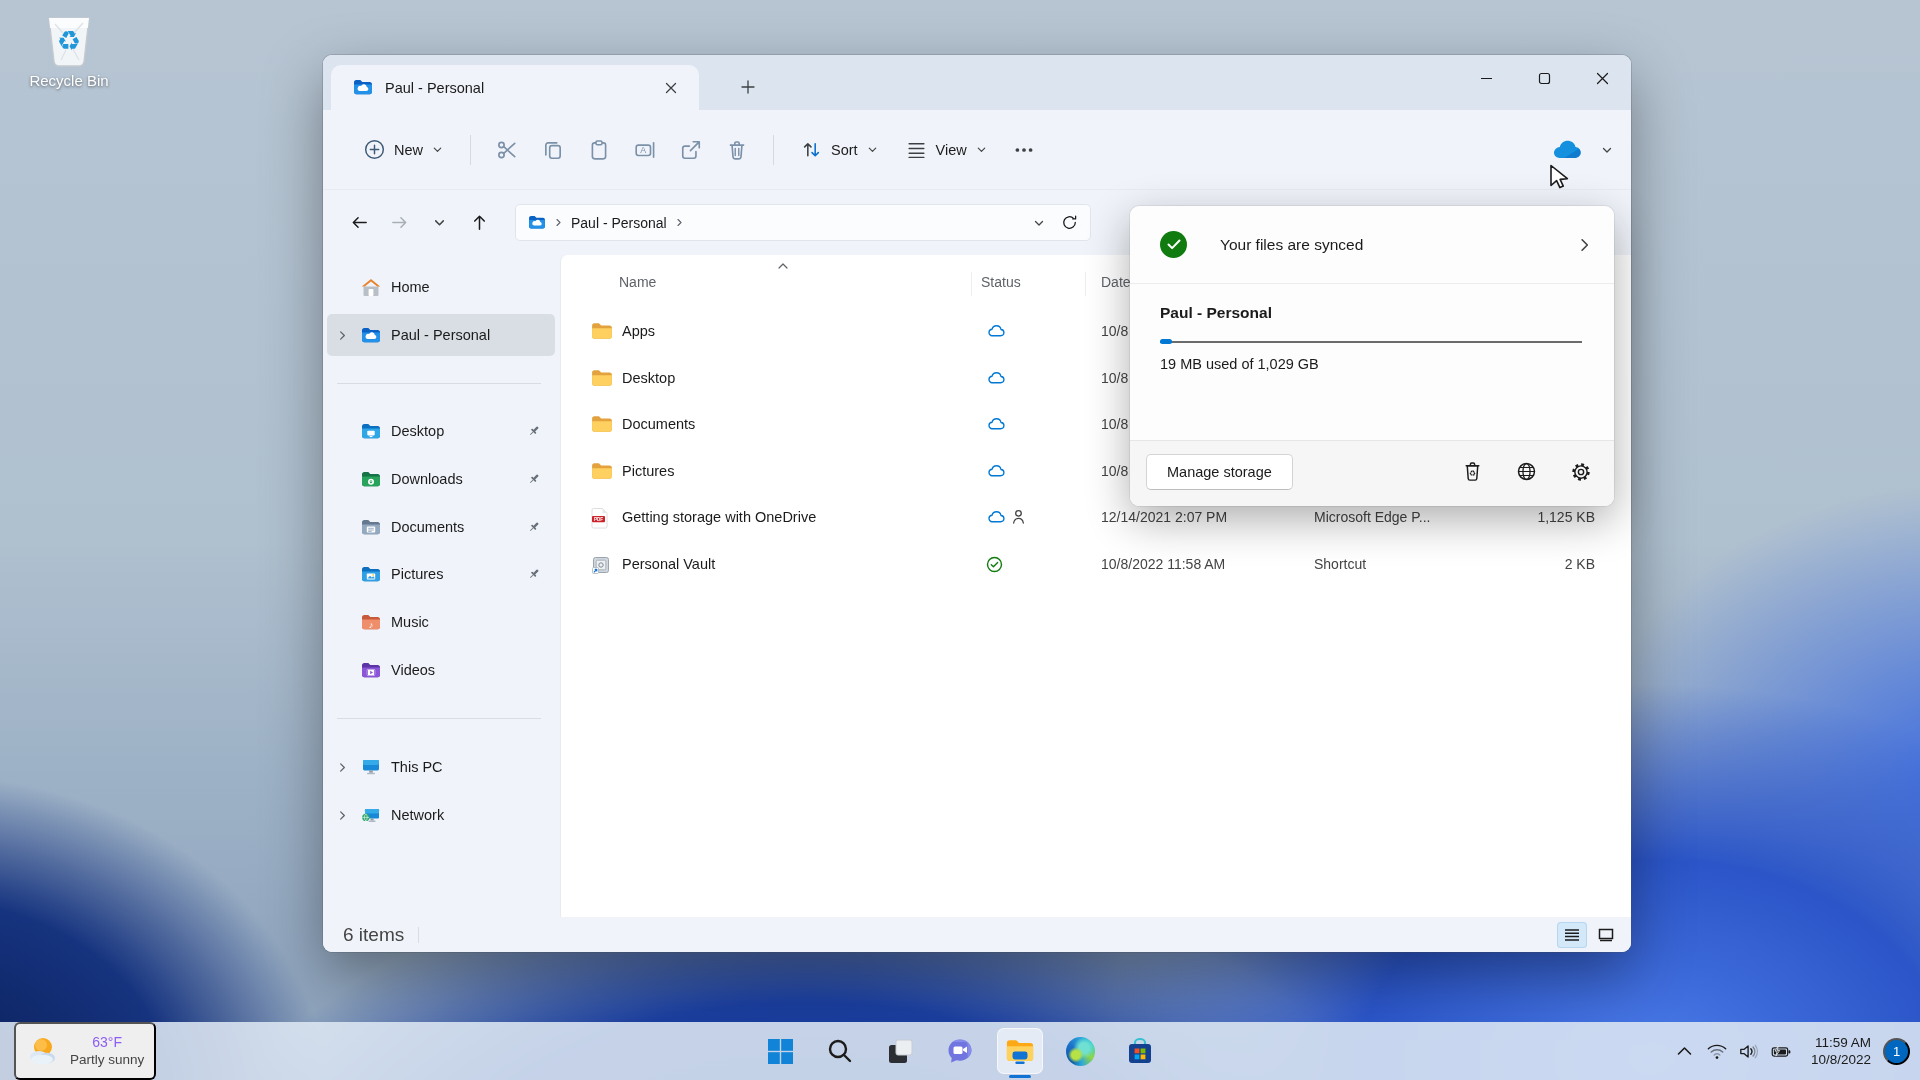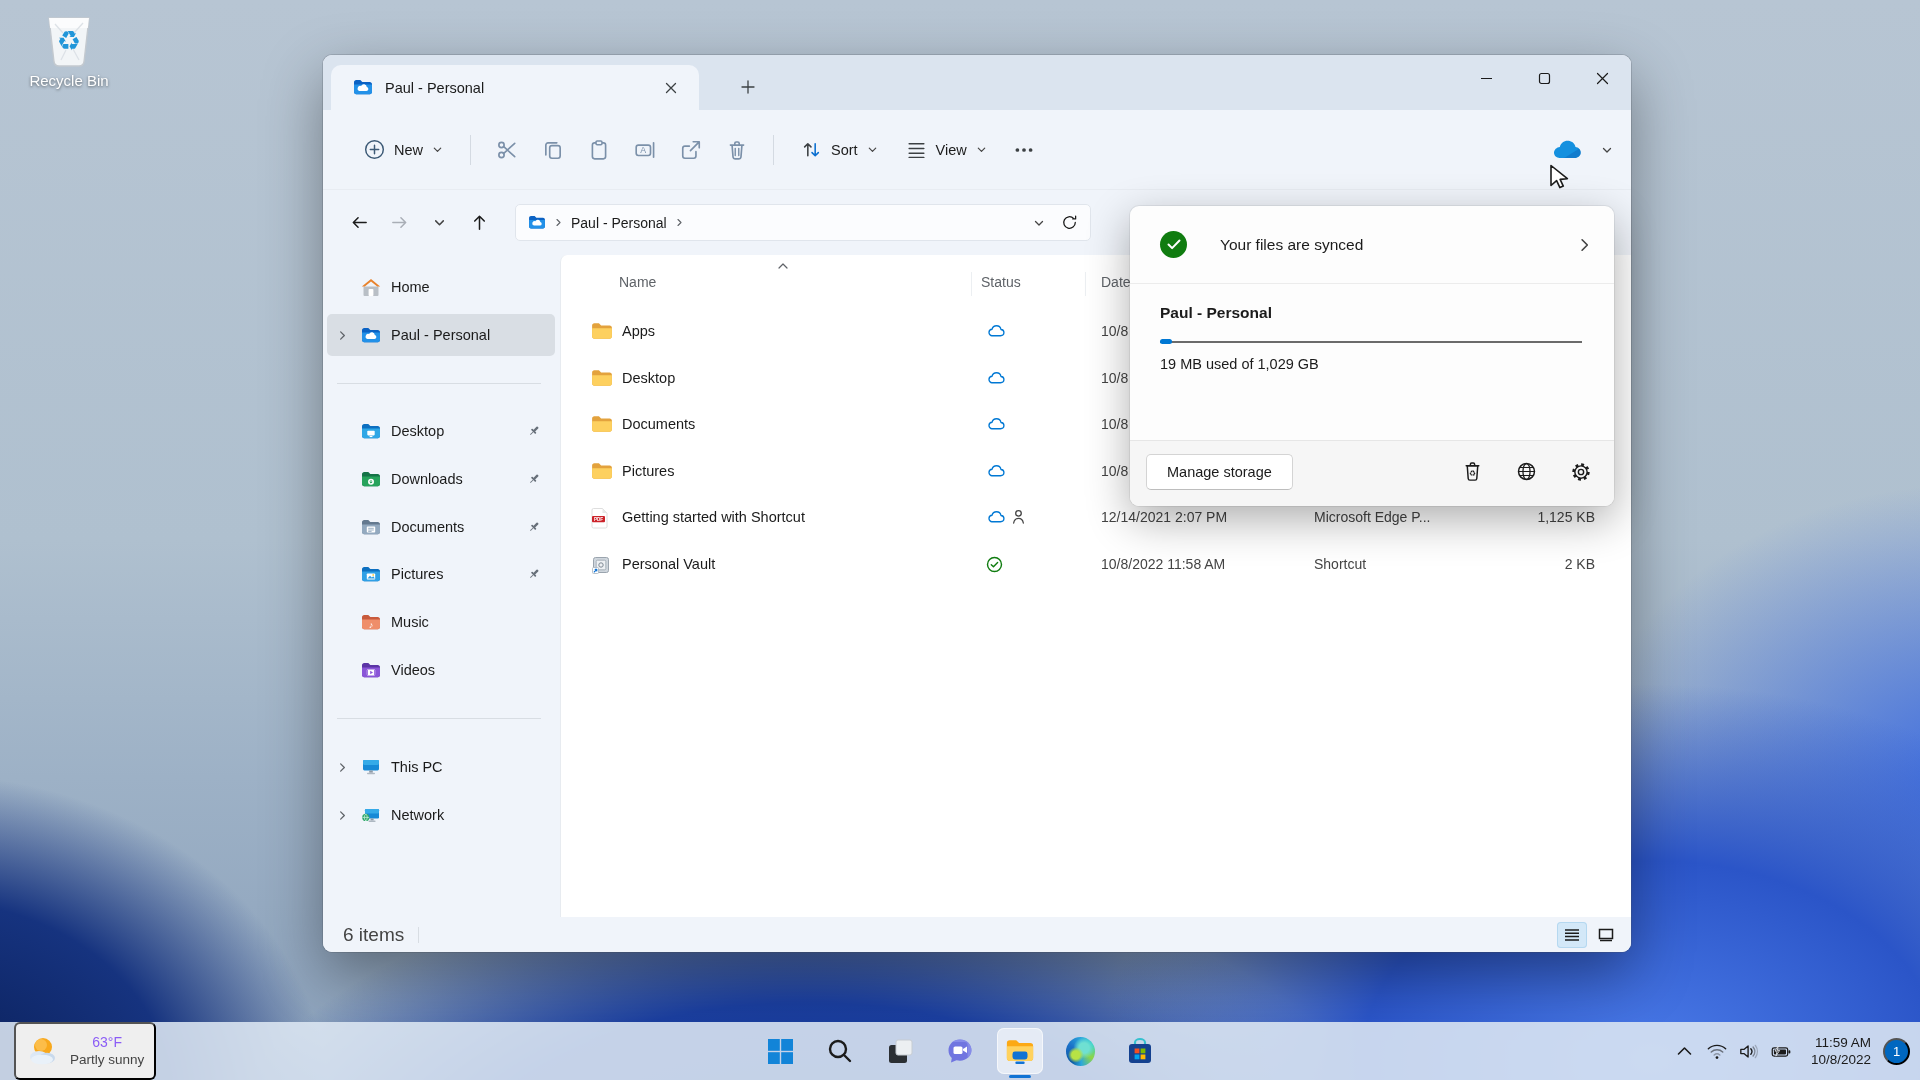--- a/index.html
+++ b/index.html
@@ -553,21 +553,21 @@
 
         <div class="frow" style="top:241px">
           <span class="f-icon">
             <svg width="17" height="21" viewBox="0 0 17 21">
                 <path d="M1 2a1.5 1.5 0 0 1 1.5-1.5h9L16 5v14A1.5 1.5 0 0 1 14.5 20h-12A1.5 1.5 0 0 1 1 18.5z" fill="#fff" stroke="#d6d6d6" stroke-width=".8"></path>
                 <path d="M11.5.5L16 5h-4.5z" fill="#e8e8e8"></path>
                 <rect x="1" y="8" width="13" height="6.2" rx="1" fill="#cc2229"></rect>
                 <text x="7.5" y="12.7" text-anchor="middle" font-size="4.6" fill="#fff" font-weight="bold">PDF</text>
               </svg>
           </span>
-          <span class="f-name">Getting started with Shortcut</span>
+          <span class="f-name">Getting storage with OneDrive</span>
           <span class="f-status">
             <svg width="20" height="15" viewBox="0 0 24 17">
                 <path d="M7 14.8h10.4c2.3 0 4.1-1.7 4.1-3.8 0-2-1.5-3.5-3.5-3.7C17.5 4.6 15.3 2.8 12.6 2.8 10 2.8 7.8 4.6 7.2 7 5.2 7.2 3.6 8.8 3.6 10.8c0 2.2 1.9 4 3.4 4z" fill="none" stroke="#0078d4" stroke-width="1.6"></path>
               </svg>
             <svg width="13" height="15" viewBox="0 0 14 16">
                 <circle cx="7" cy="4.6" r="3" fill="none" stroke="#444" stroke-width="1.4"></circle>
                 <path d="M1.8 15c.6-3.2 2.7-4.9 5.2-4.9s4.6 1.7 5.2 4.9" fill="none" stroke="#444" stroke-width="1.4" stroke-linecap="round"></path>
               </svg>
           </span>
           <span class="f-date">12/14/2021 2:07 PM</span>

